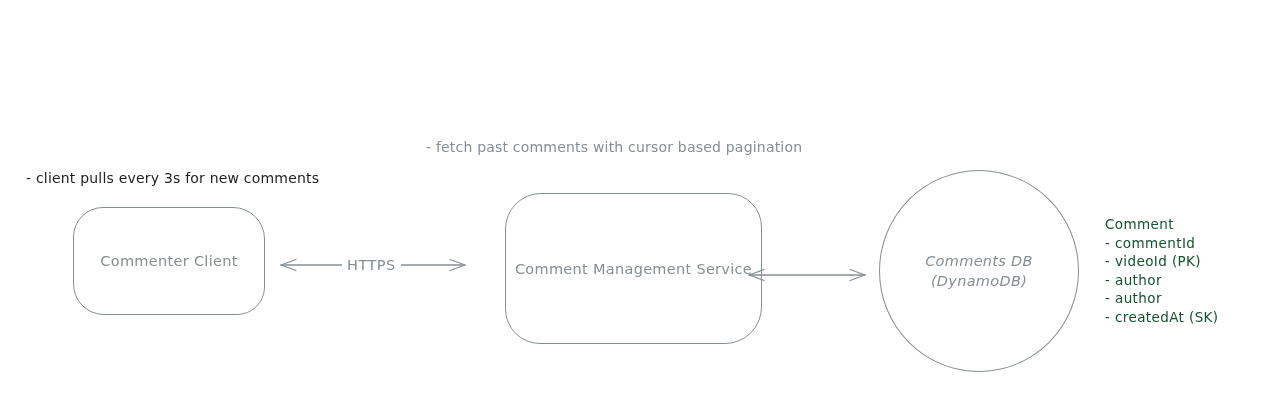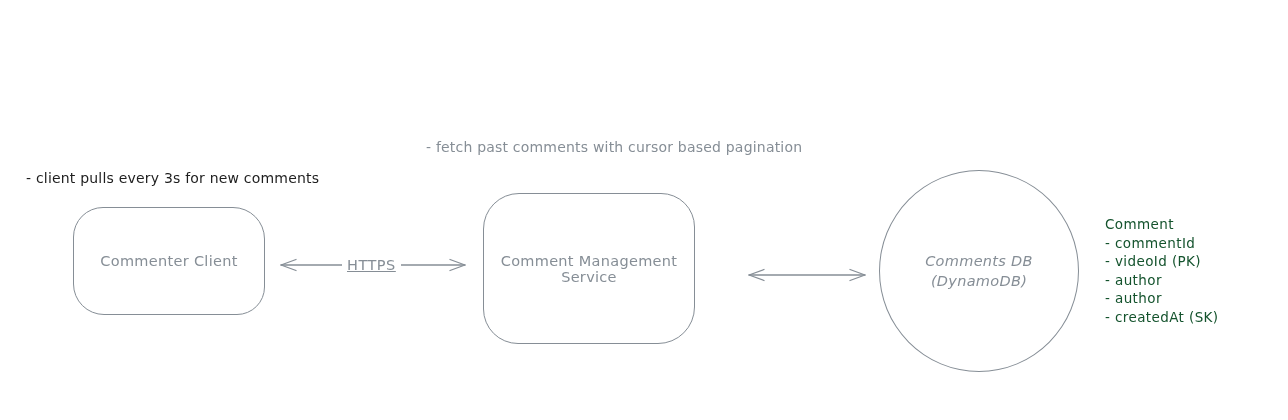--- a/index.html
+++ b/index.html
@@ -27,35 +27,35 @@
     color: #868e96;
     font-size: 14.5px;
     letter-spacing: 0.3px;
     display: flex;
     align-items: center;
     justify-content: center;
     text-align: center;
     box-sizing: border-box;
   }
   .node-rect-1 { left: 73px;  top: 207px; width: 192px; height: 108px; border-radius: 30px 32px 28px 31px; }
-  .node-rect-2 { left: 483px; top: 193px; width: 212px; height: 151px; border-radius: 36px 34px 37px 35px; }
+  .node-rect-2 { left: 505px; top: 193px; width: 257px; height: 151px; border-radius: 36px 34px 37px 35px; }
   .node-circle { left: 879px; top: 170px; width: 200px; height: 202px; border-radius: 50%; line-height: 1.4; font-style: italic; }
 
   .arrow-svg { position: absolute; }
 
   .edge-label {
     position: absolute;
     color: #868e96;
     font-size: 14.5px;
     letter-spacing: 0.5px;
     background: #ffffff;
     padding: 0 5px;
     white-space: nowrap;
   }
-  .edge-label-https { left: 342px; top: 257px; text-decoration: underline; }
+  .edge-label-https { left: 342px; top: 257px; }
 
   .schema {
     position: absolute;
     left: 1105px;
     top: 215px;
     color: #14532d;
     font-size: 13.5px;
     line-height: 18.5px;
     letter-spacing: 0.4px;
     white-space: nowrap;

